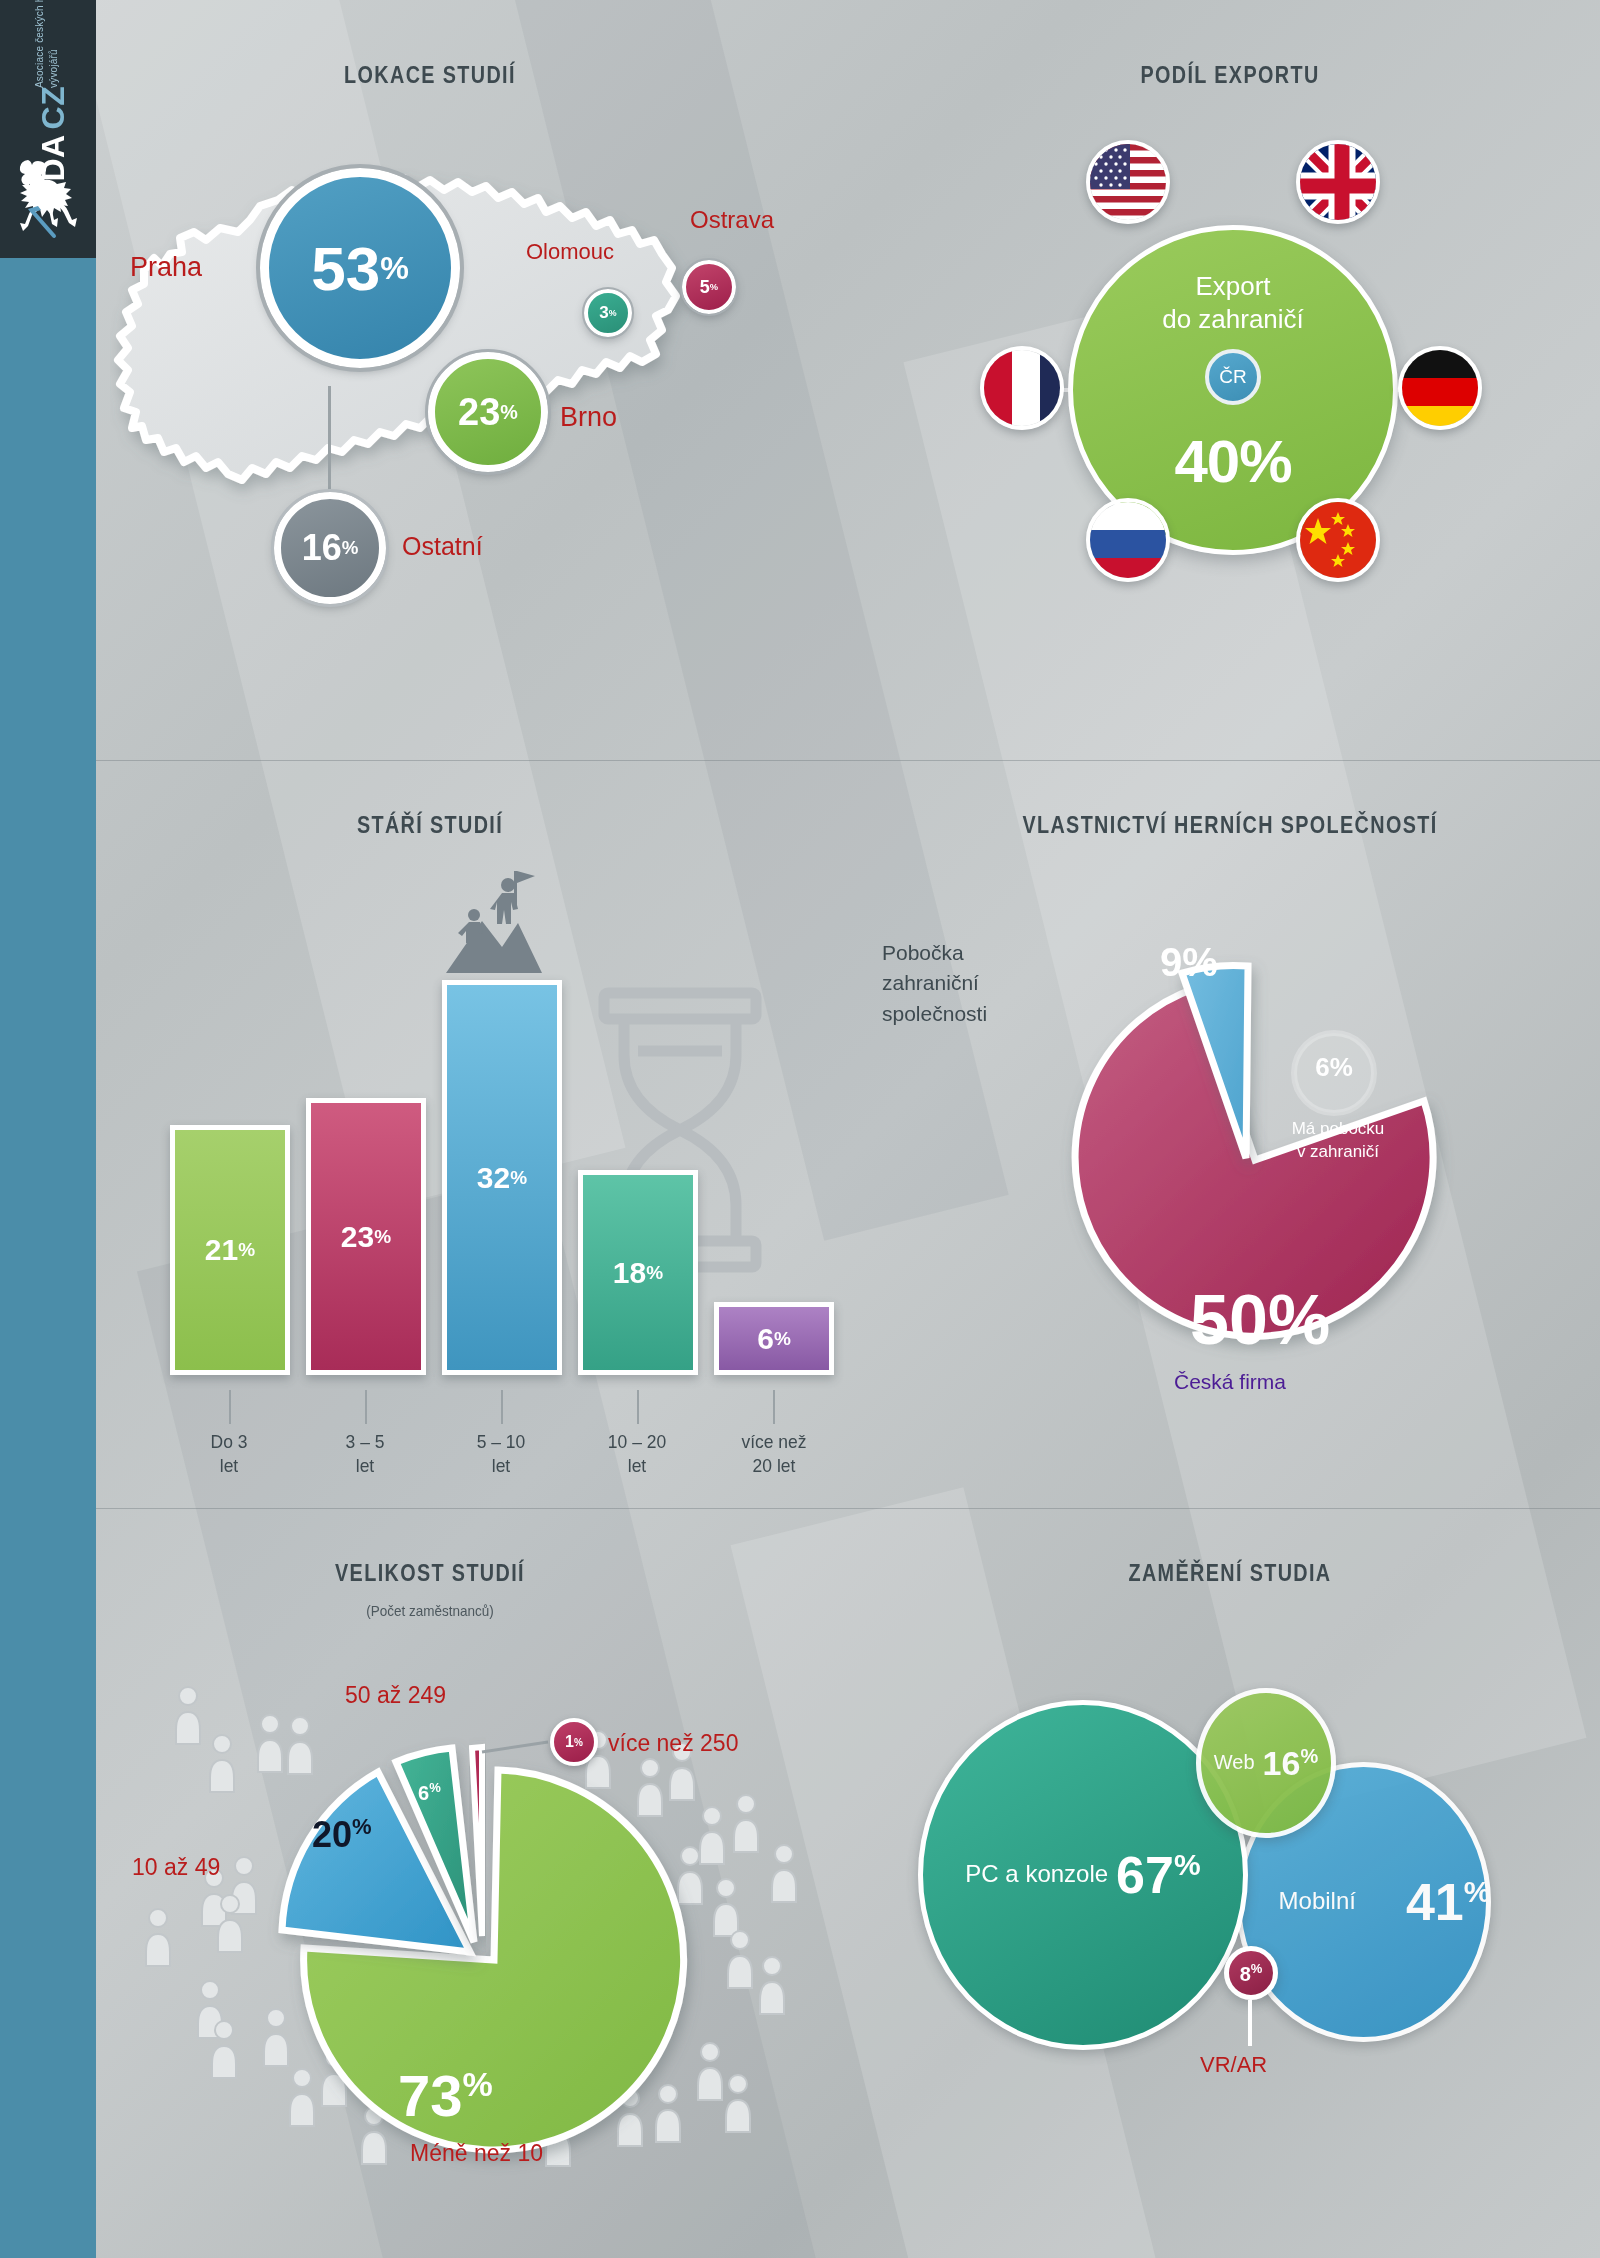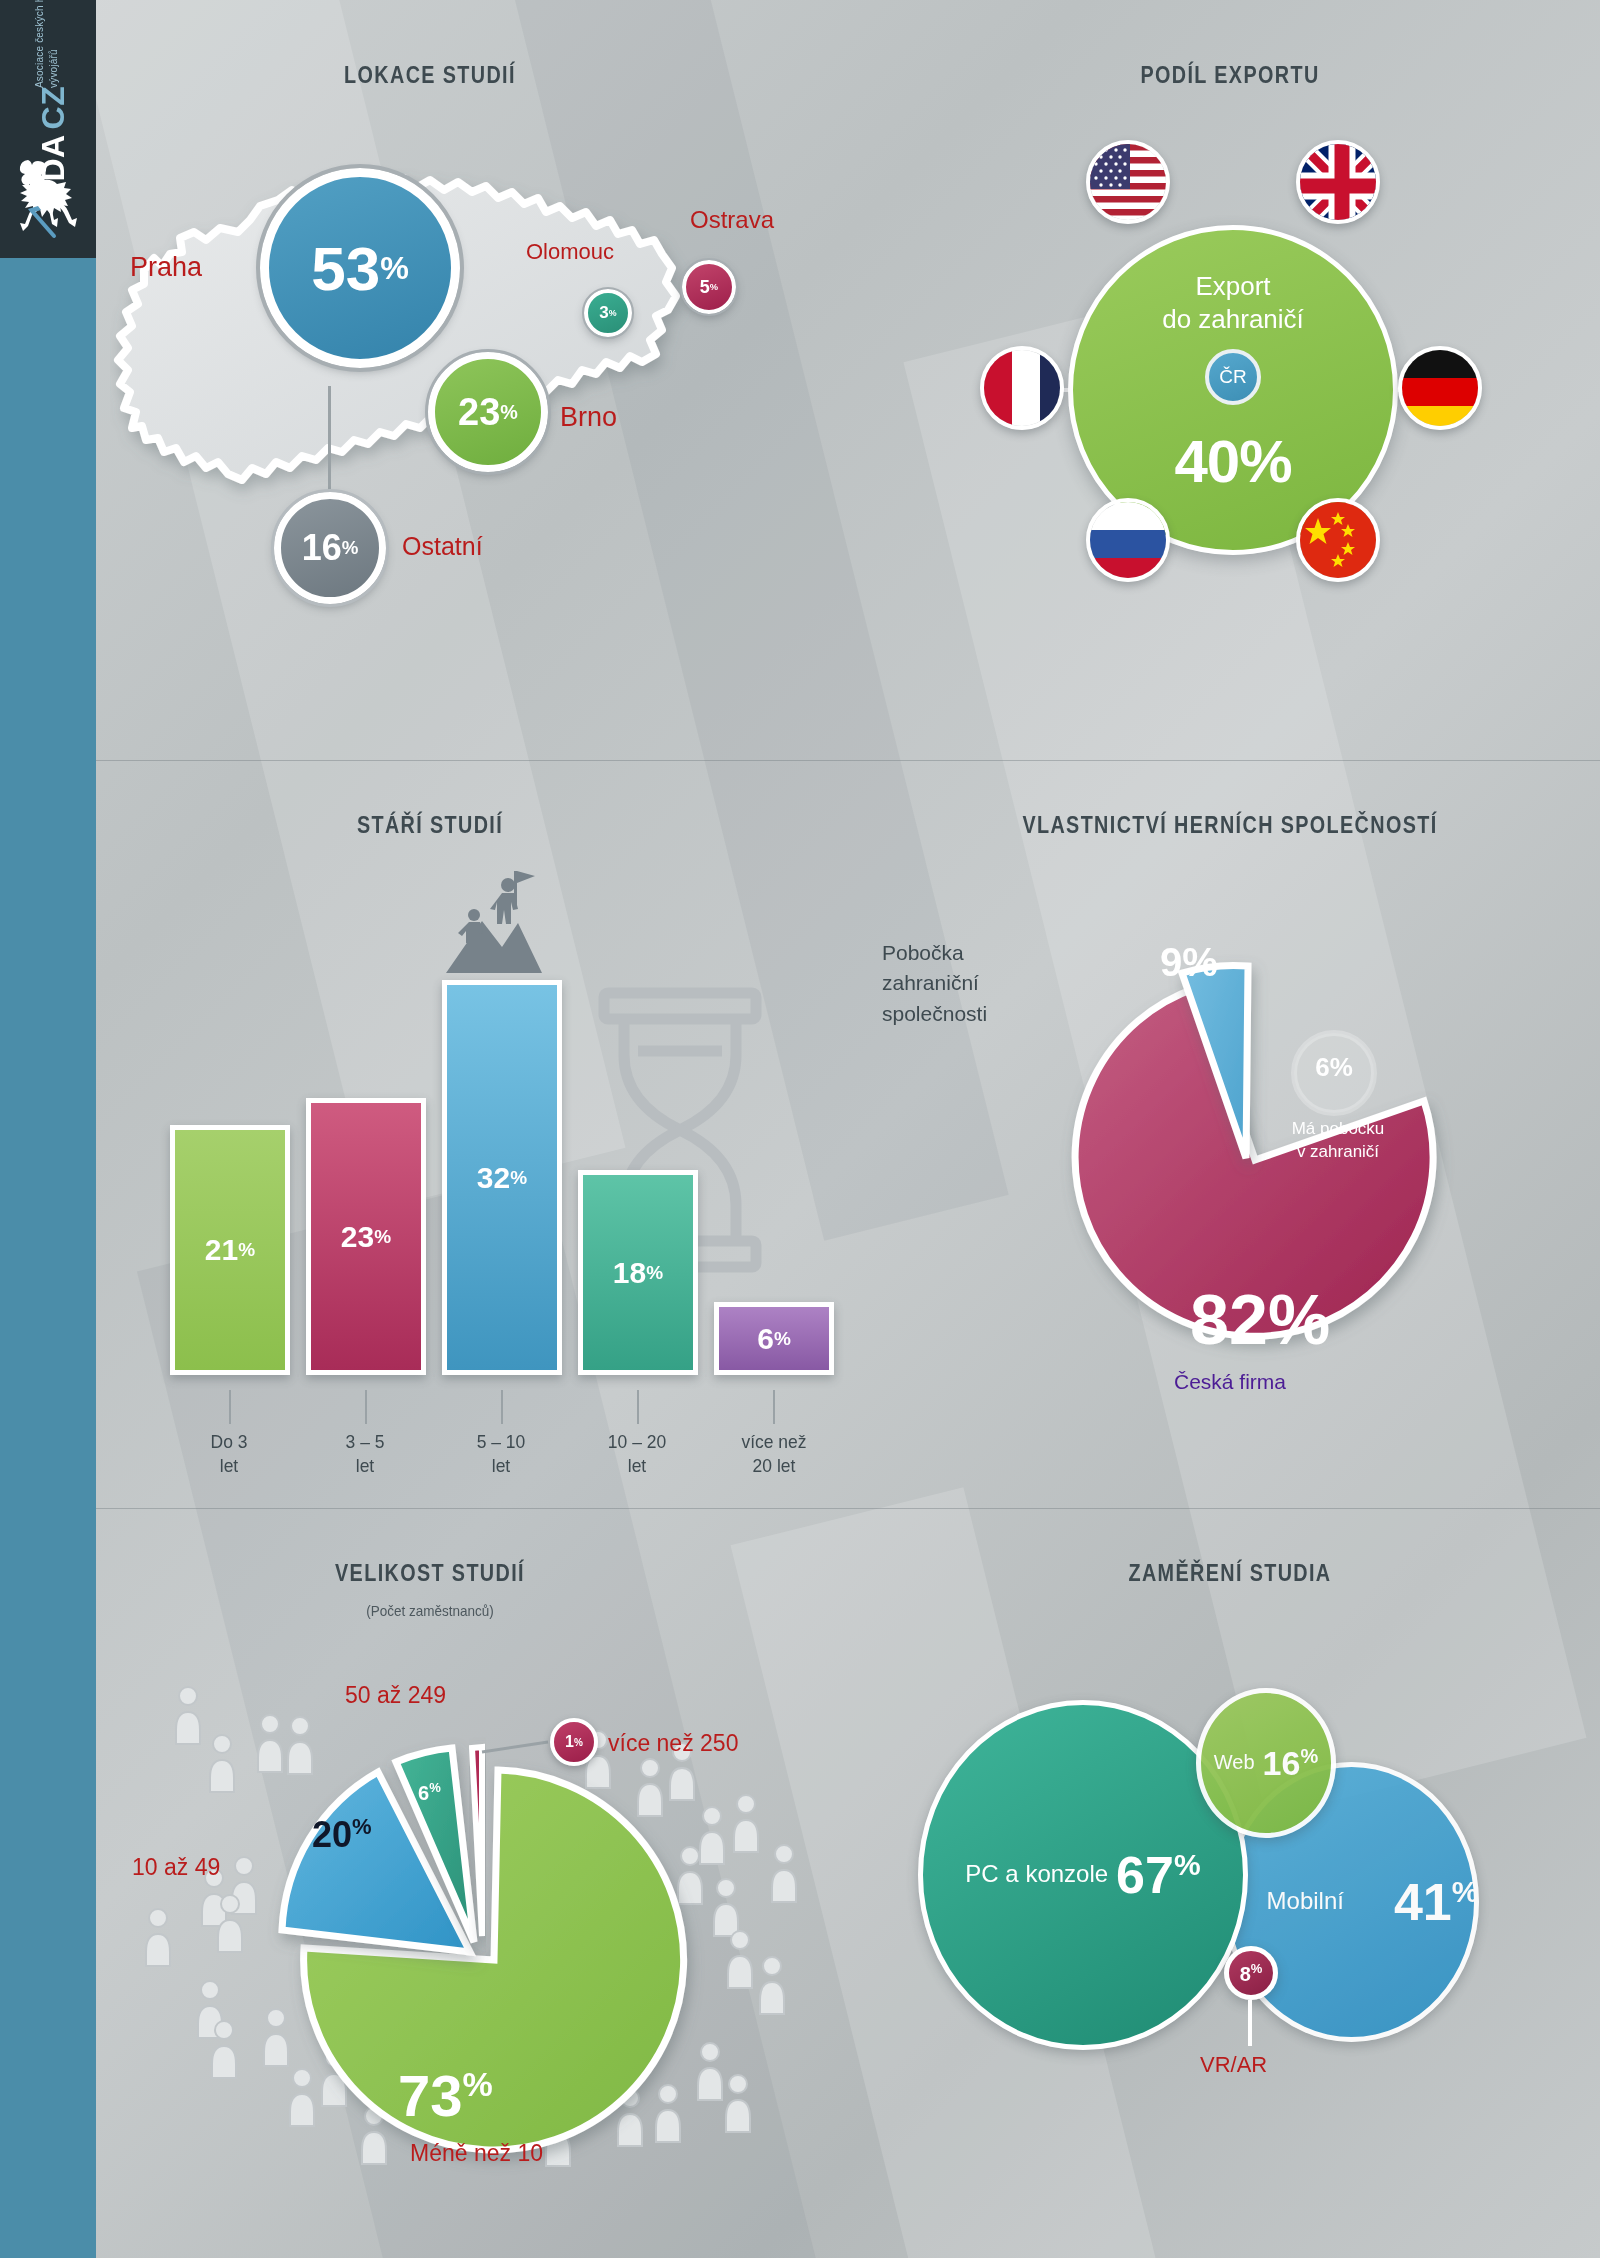--- a/index.html
+++ b/index.html
@@ -390,21 +390,21 @@
       <path filter="url(#pfs)" fill="url(#pieBlue)" stroke="#fff" stroke-width="7" d="M 316 268 L 252 83 A 179 179 0 0 1 318 76 Z"></path>
 
       <circle cx="404" cy="183" r="40" fill="rgba(255,255,255,.12)" stroke="rgba(255,255,255,.25)" stroke-width="6"></circle>
     </svg>
 
     <div style="position:absolute;left:230px;top:50px;font-size:40px;font-weight:bold;color:#fff;">
       <span>9</span><span>%</span>
     </div>
 
     <div style="position:absolute;left:260px;top:390px;font-size:70px;font-weight:bold;color:#fff;">
-      <span>82</span><span>%</span>
+      <span>50</span><span>%</span>
     </div>
 
     <div style="position:absolute;left:375px;top:162px;width:58px;text-align:center;font-size:26px;font-weight:bold;color:#fff;">
       <span>6</span><span>%</span>
     </div>
     <div style="position:absolute;left:338px;top:228px;width:140px;text-align:center;font-size:17px;color:#fff;line-height:1.35;">
       <div>Má pobočku</div>
       <div>v zahraničí</div>
     </div>
 
@@ -518,21 +518,21 @@
   <div style="position:absolute;left:900px;top:1650px;width:620px;height:520px;">
 
     <div class="venn" style="left:18px;top:50px;width:330px;height:350px;
              background:linear-gradient(150deg,#3fb59a,#1f8b73);z-index:2;">
       <div class="name">PC a konzole</div>
       <div class="val">
         <span>67</span><span class="pct">%</span>
       </div>
     </div>
 
-    <div class="venn" style="left:324px;top:112px;width:255px;height:280px;
+    <div class="venn" style="left:336px;top:112px;width:255px;height:280px;
              background:linear-gradient(150deg,#55aed8,#3090c3);opacity:.93;z-index:1;justify-content:center;">
       <div class="name" style="margin-left:42px;">Mobilní</div>
       <div class="val" style="margin-left:42px;">
         <span>41</span><span class="pct">%</span>
       </div>
     </div>
 
     <div class="venn" style="left:296px;top:38px;width:140px;height:150px;
              background:linear-gradient(150deg,#9cc95f,#7db93f);opacity:.94;z-index:3;">
       <div class="name" style="font-size:20px;">Web</div>

